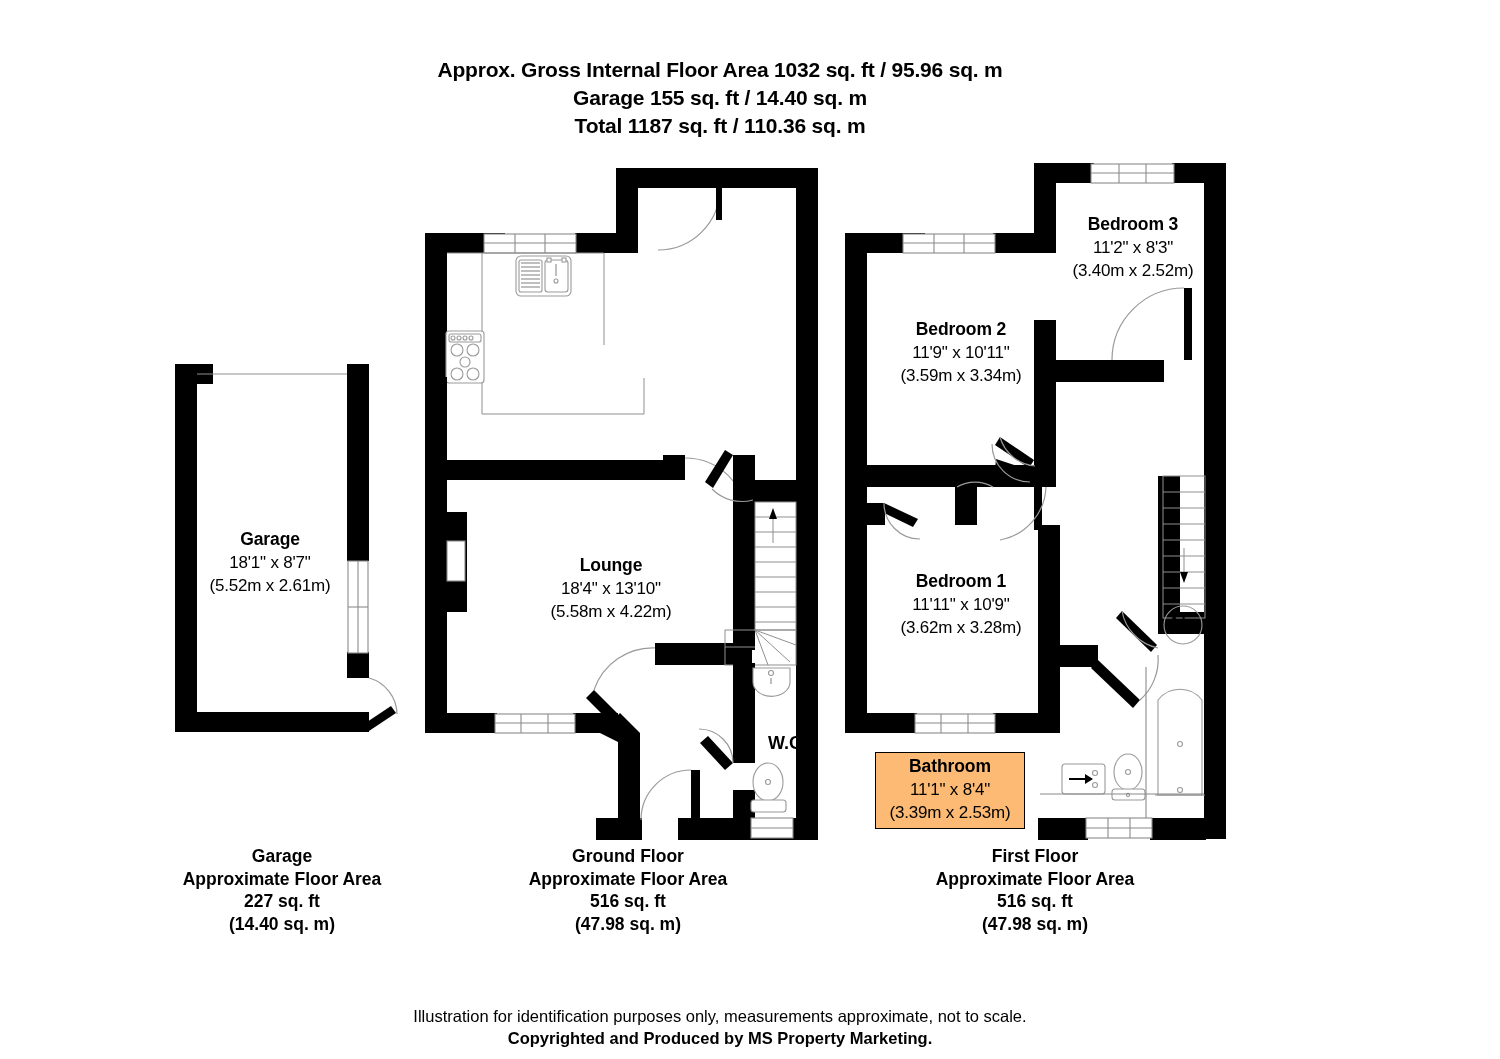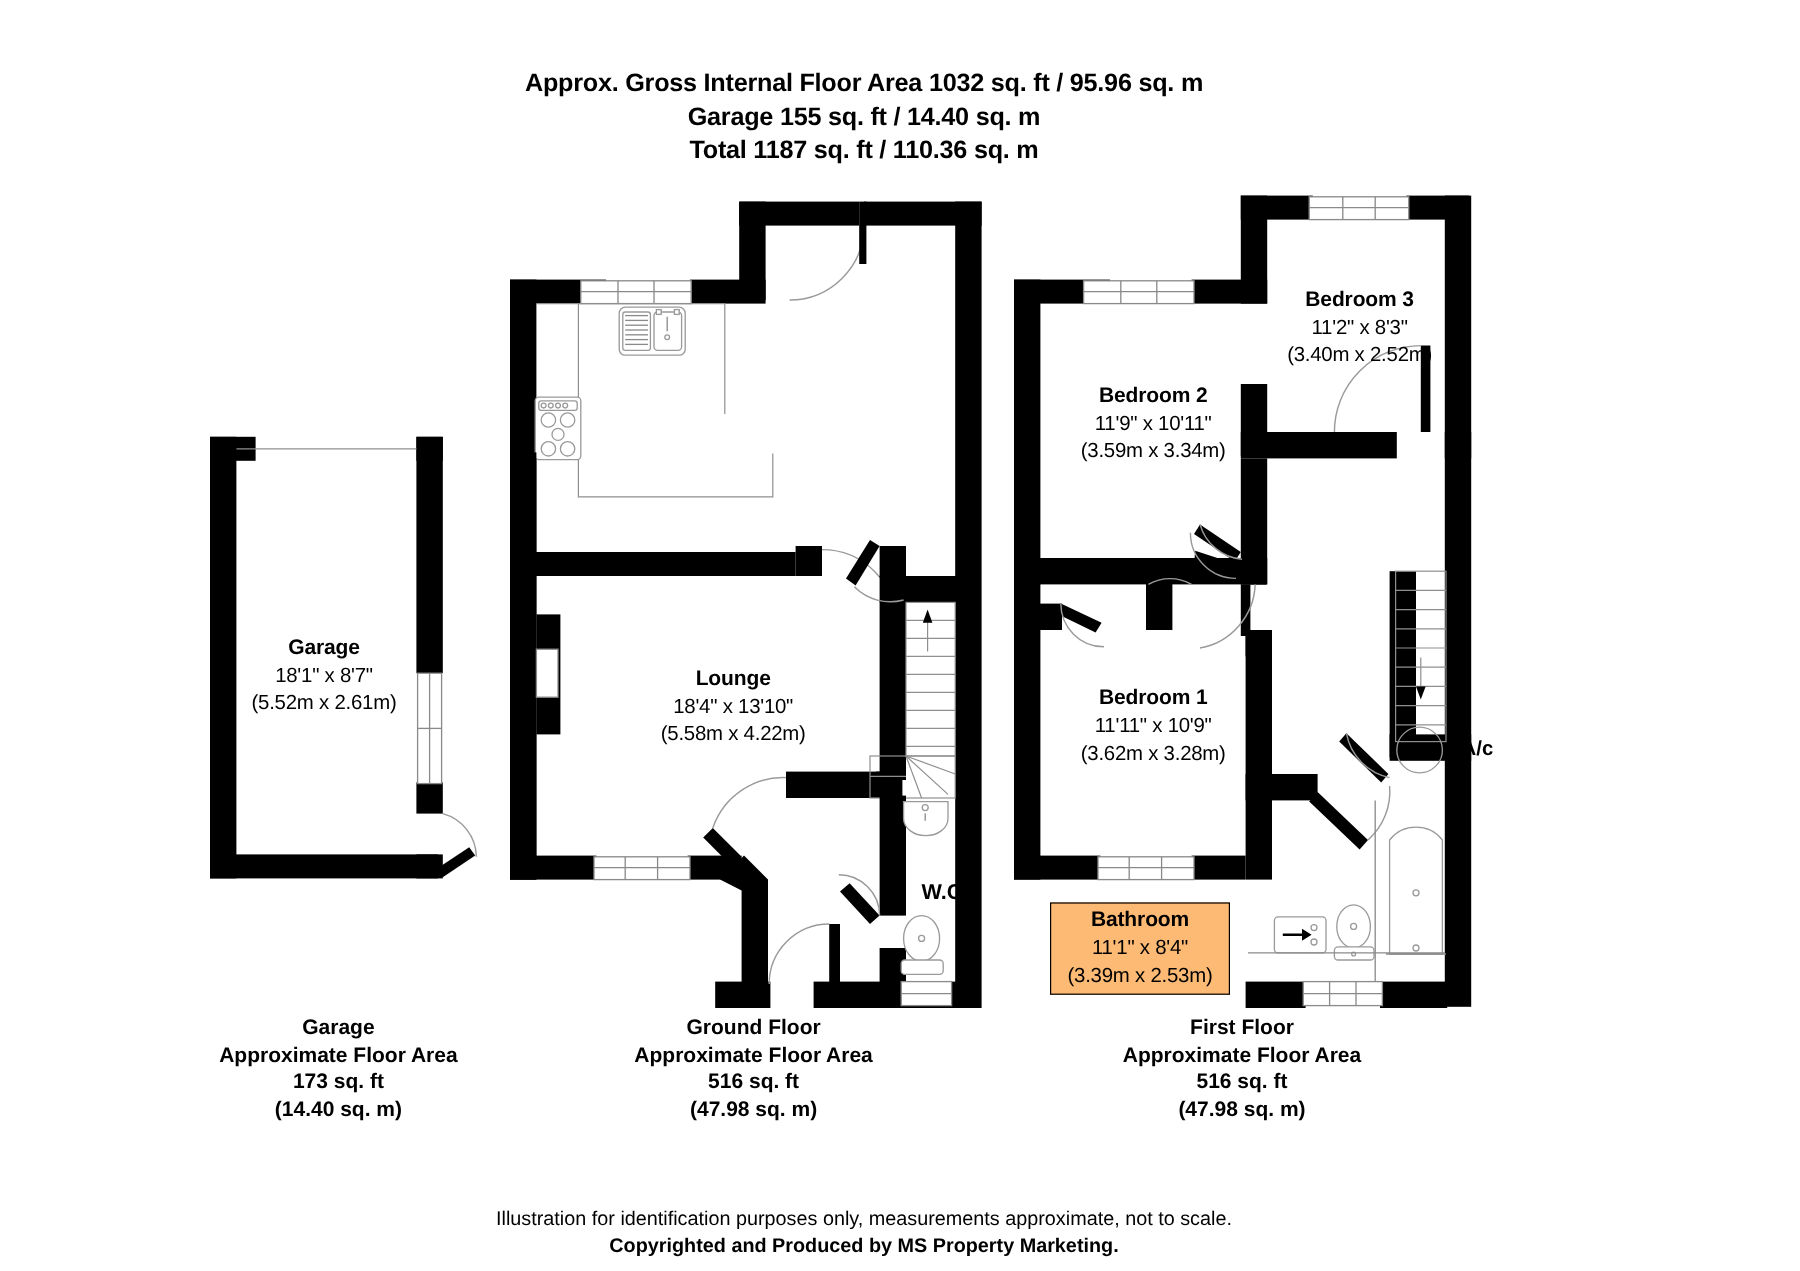--- a/index.html
+++ b/index.html
@@ -468,44 +468,44 @@
   </div>
 
   <div class="wc-label" style="left:768px; top:733px;">W.C</div>
 
   <div class="roomlabel" style="left:836px; top:318px; width:250px;">
     <div class="rname">Bedroom 2</div>
     <div class="rdim">11'9" x 10'11"</div>
     <div class="rdim">(3.59m x 3.34m)</div>
   </div>
 
-  <div class="roomlabel" style="left:1008px; top:213px; width:250px;margin-top:25px;">
+  <div class="roomlabel" style="left:1008px; top:213px; width:250px;">
     <div class="rname">Bedroom 3</div>
     <div class="rdim">11'2" x 8'3"</div>
     <div class="rdim">(3.40m x 2.52m)</div>
   </div>
 
   <div class="roomlabel" style="left:836px; top:570px; width:250px;">
     <div class="rname">Bedroom 1</div>
     <div class="rdim">11'11" x 10'9"</div>
     <div class="rdim">(3.62m x 3.28m)</div>
   </div>
 
   <div class="roomlabel boxed" style="left:875px; top:752px; width:132px;">
     <div class="rname">Bathroom</div>
     <div class="rdim">11'1" x 8'4"</div>
     <div class="rdim">(3.39m x 2.53m)</div>
   </div>
 
-  <div class="ac-label" style="left:1218px; top:614px;text-align:right;">A/c</div>
+  <div class="ac-label" style="left:1168px; top:614px;text-align:right;">A/c</div>
 
   <div class="caption" style="left:157px; top:845px; width:250px;">
     <div>Garage</div>
     <div>Approximate Floor Area</div>
-    <div>173 sq. ft</div>
+    <div>227 sq. ft</div>
     <div>(14.40 sq. m)</div>
   </div>
 
   <div class="caption" style="left:503px; top:845px; width:250px;">
     <div>Ground Floor</div>
     <div>Approximate Floor Area</div>
     <div>516 sq. ft</div>
     <div>(47.98 sq. m)</div>
   </div>
 

